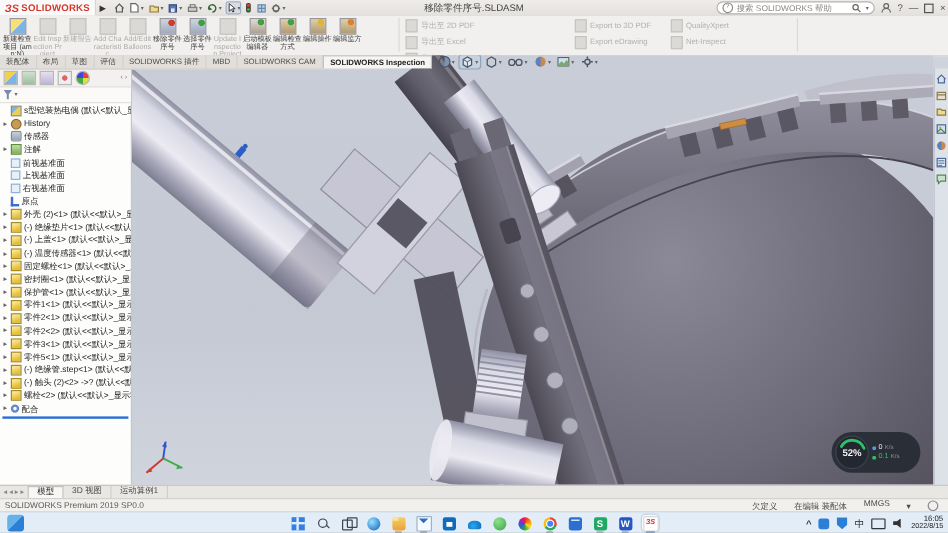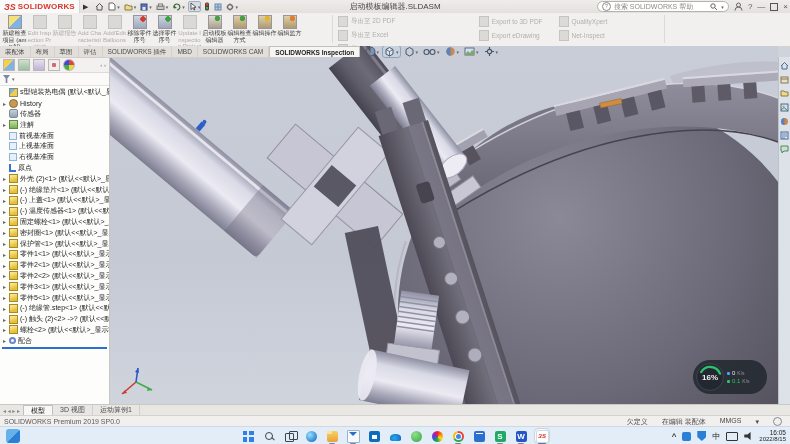--- a/index.html
+++ b/index.html
@@ -241,21 +241,21 @@
           </svg>
         </span>
       <span class="qi">
           <svg width="8" height="8">
             <circle cx="4" cy="4" r="2.4" fill="none" stroke="#666" stroke-width="1.2"></circle>
             <path d="M4,0.5 V2 M4,6 V7.5 M0.5,4 H2 M6,4 H7.5" stroke="#666" stroke-width="1.2"></path>
           </svg>
           <span class="dd">▾</span>
         </span>
     </div>
-    <div id="win-title">启动模板编辑器.SLDASM</div>
+    <div id="win-title">移除零件序号.SLDASM</div>
     <div id="tb-right">
       <div id="searchbox">
         <span class="sq">?</span>
         <span class="ph">搜索 SOLIDWORKS 帮助</span>
         <svg width="8" height="8">
             <circle cx="3" cy="3" r="2.2" fill="none" stroke="#666" stroke-width="1"></circle>
             <path d="M4.6,4.6 L7,7" stroke="#666" stroke-width="1"></path>
           </svg>
         <span class="dd">▾</span>
       </div>
@@ -586,21 +586,21 @@
           <span class="dd">▾</span>
         </span>
     </div>
 
     <div id="netmon">
       <div id="nm-circle">
         <span class="c"></span>
         <svg width="28" height="28">
             <path d="M5.2,9 A10.5,10.5 0 0 1 24,10.6" fill="none" stroke="#2fc06a" stroke-width="2.4" stroke-linecap="round"></path>
           </svg>
-        <div id="nm-pct">16%</div>
+        <div id="nm-pct">52%</div>
       </div>
       <div id="nm-rows">
         <div class="nm-row nm-up">
           <span class="nm-dot"></span>
           <span class="v">0</span>
           <span class="u">K/s</span>
         </div>
         <div class="nm-row nm-dn">
           <span class="nm-dot"></span>
           <span class="v">0.1</span>

